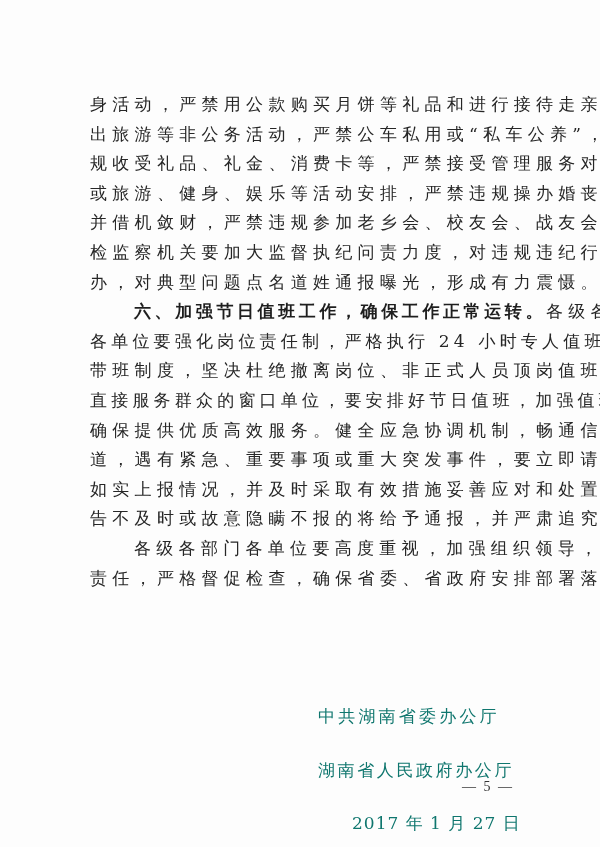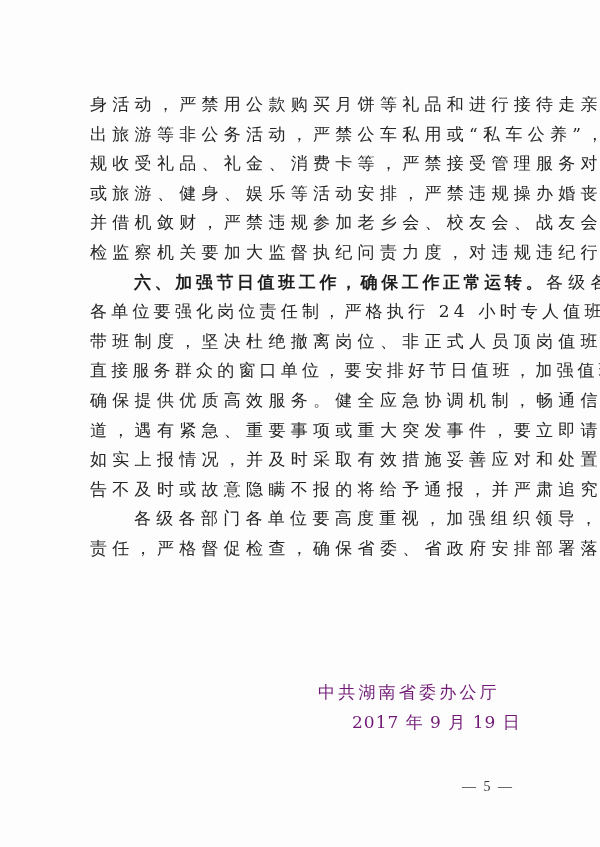--- a/index.html
+++ b/index.html
@@ -48,21 +48,22 @@
     left: 318px;
     top: 678px;
     width: 200px;
   }
   .sig-line {
     height: 29.6px;
     line-height: 29.6px;
     font-size: 17px;
     letter-spacing: 2.6px;
     white-space: nowrap;
-    color: #701a75;
+    color: #0f766e;
+    margin-top: 24px;
   }
   .sig-line.org1 { letter-spacing: 3.2px; }
   .sig-line.date { padding-left: 34px; letter-spacing: 1px; }
   .page-number {
     position: absolute;
     left: 462px;
     top: 776px;
     font-size: 14px;
     line-height: 22px;
     letter-spacing: 2px;
@@ -76,33 +77,35 @@
 <div class="page">
 
   <div class="body-text">
 
     <div class="line">身活动，严禁用公款购买月饼等礼品和进行接待走亲访友、外</div>
     <div class="line">出旅游等非公务活动，严禁公车私用或“私车公养”，严禁违</div>
     <div class="line">规收受礼品、礼金、消费卡等，严禁接受管理服务对象的宴请</div>
     <div class="line">或旅游、健身、娱乐等活动安排，严禁违规操办婚丧喜庆事宜</div>
     <div class="line">并借机敛财，严禁违规参加老乡会、校友会、战友会。各级纪</div>
     <div class="line">检监察机关要加大监督执纪问责力度，对违规违纪行为恶查快</div>
+    <div class="line">办，对典型问题点名道姓通报曝光，形成有力震慑。</div>
 
     <div class="line indent"><span class="heading">六、加强节日值班工作，确保工作正常运转。</span><span>各级各部门</span></div>
     <div class="line tight">各单位要强化岗位责任制，严格执行 24 小时专人值班和领导</div>
     <div class="line">带班制度，坚决杜绝撤离岗位、非正式人员顶岗值班等现象。</div>
     <div class="line tight">直接服务群众的窗口单位，要安排好节日值班，加强值班力量，</div>
     <div class="line">确保提供优质高效服务。健全应急协调机制，畅通信息报送渠</div>
     <div class="line">道，遇有紧急、重要事项或重大突发事件，要立即请示报告、</div>
     <div class="line">如实上报情况，并及时采取有效措施妥善应对和处置。对于报</div>
     <div class="line">告不及时或故意隐瞒不报的将给予通报，并严肃追究相关领导</div>
 
     <div class="line indent">各级各部门各单位要高度重视，加强组织领导，落实工作</div>
     <div class="line">责任，严格督促检查，确保省委、省政府安排部署落到实处，</div>
   </div>
 
   <div class="signature">
     <div class="sig-line org1">中共湖南省委办公厅</div>
-    <div class="sig-line date">2017 年 9 月 19 日</div>
+    <div class="sig-line">湖南省人民政府办公厅</div>
+    <div class="sig-line date">2017 年 1 月 27 日</div>
   </div>
 
   <div class="page-number">— 5 —</div>
 </div>
 
 </body></html>

